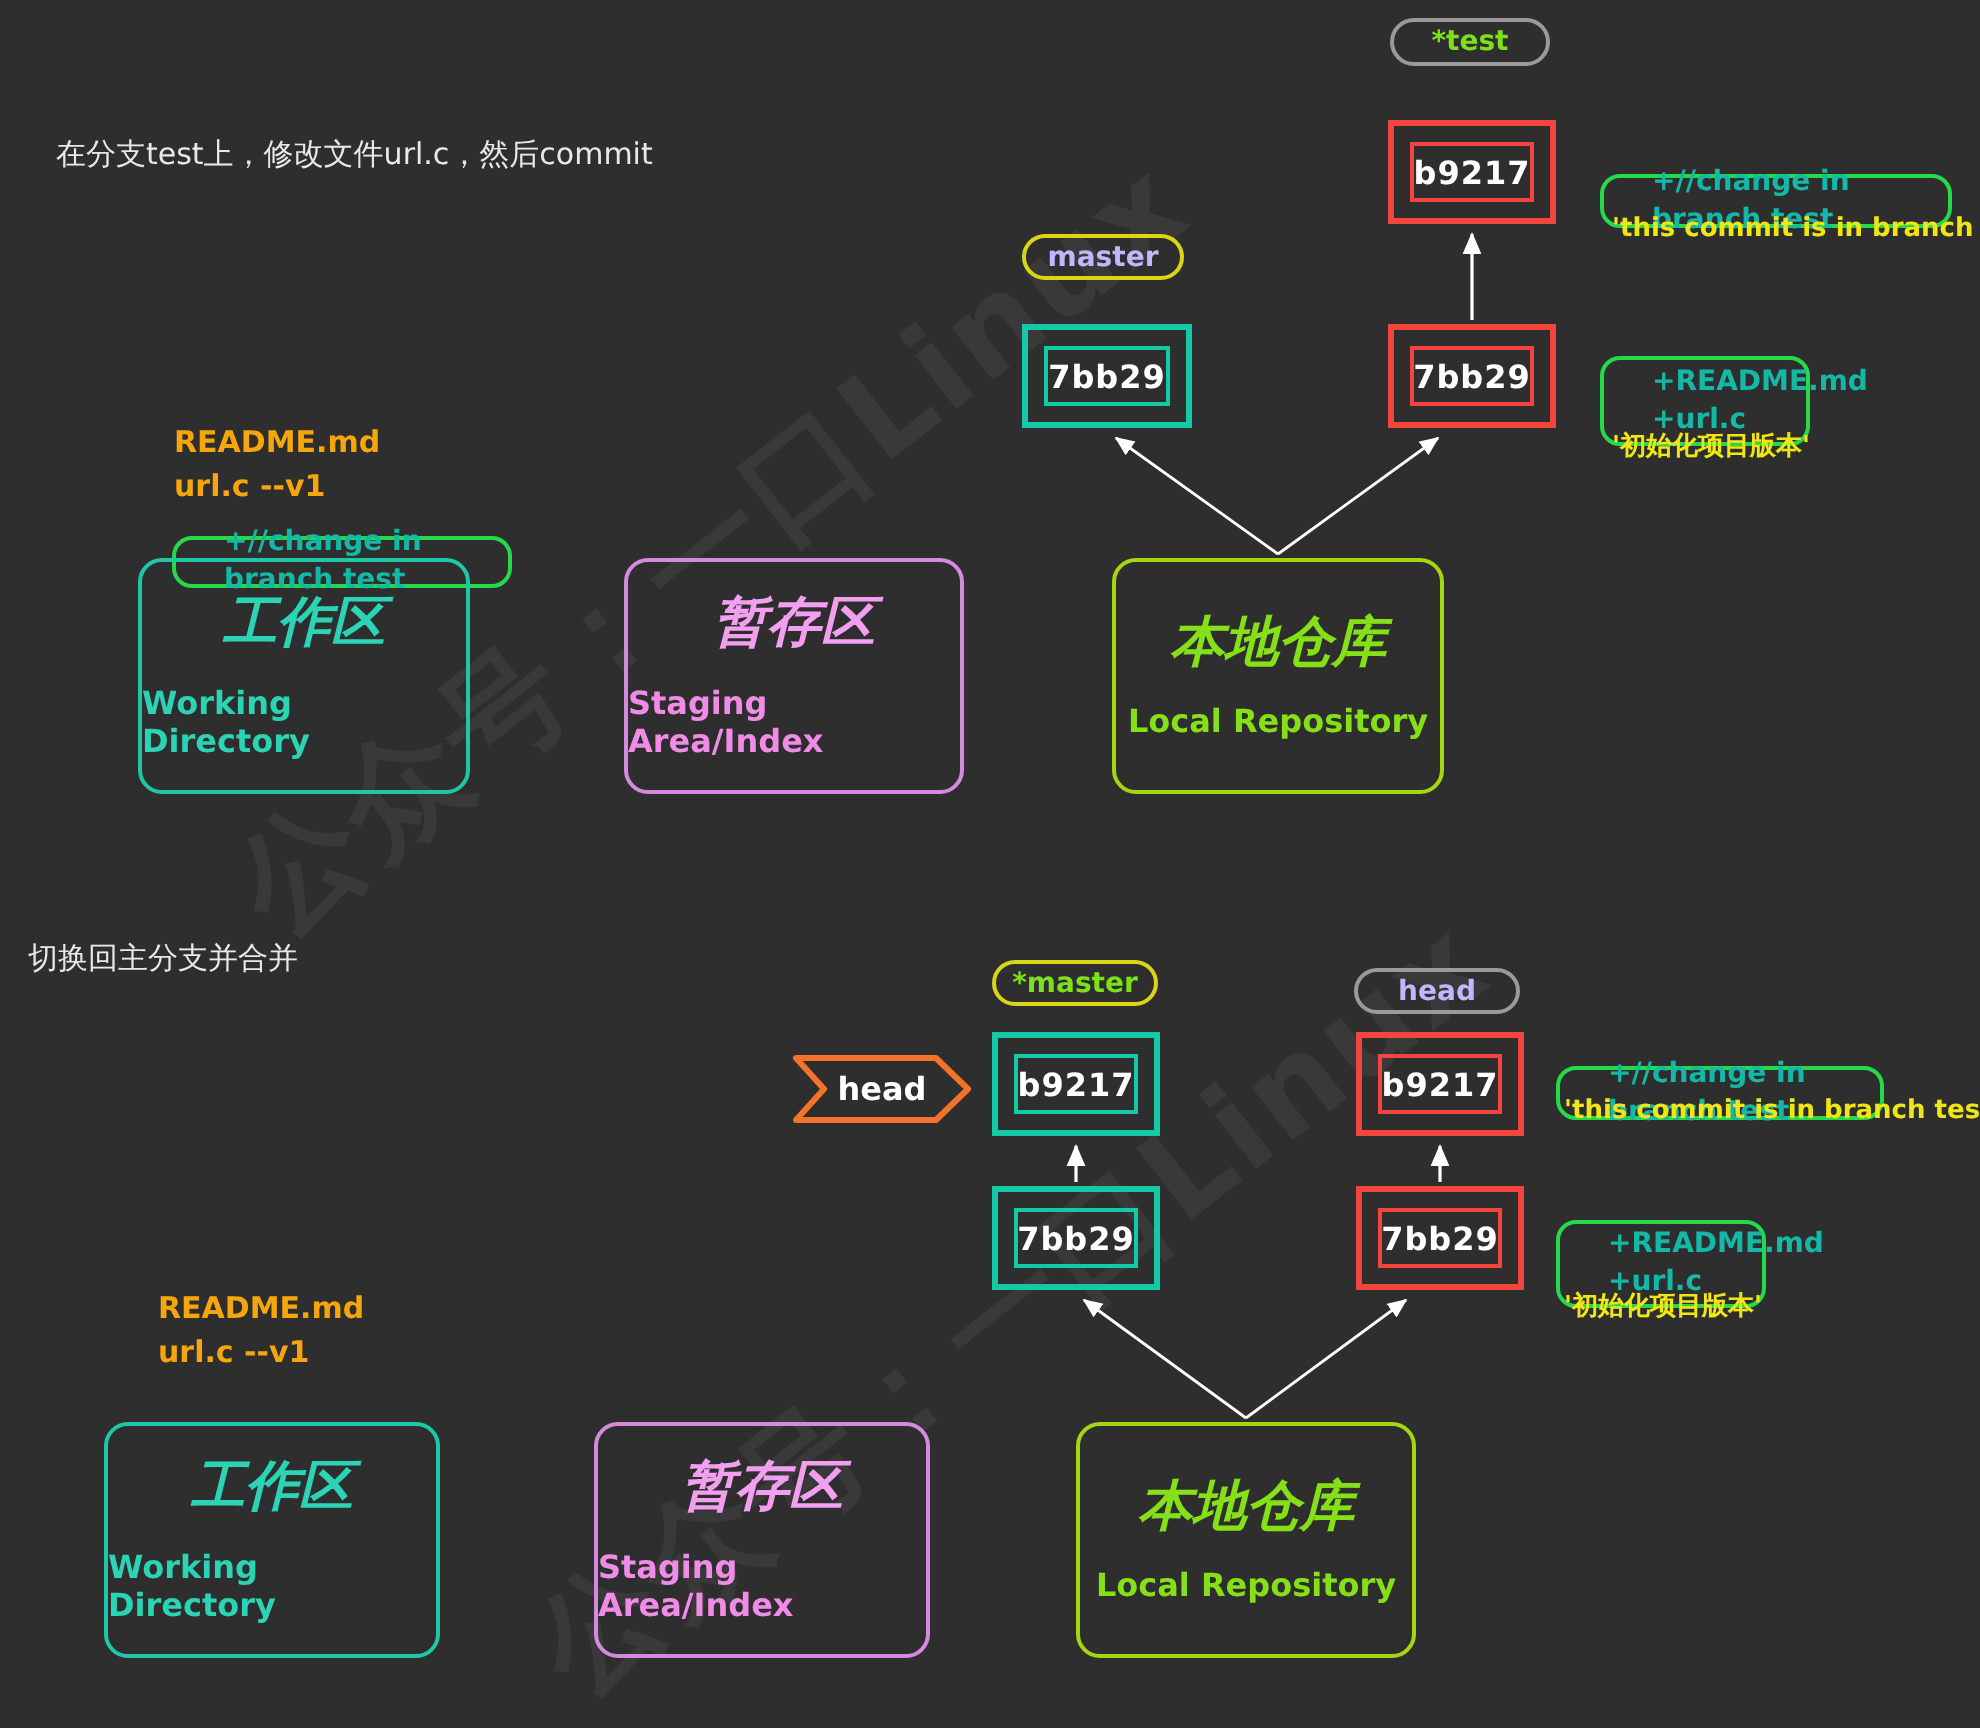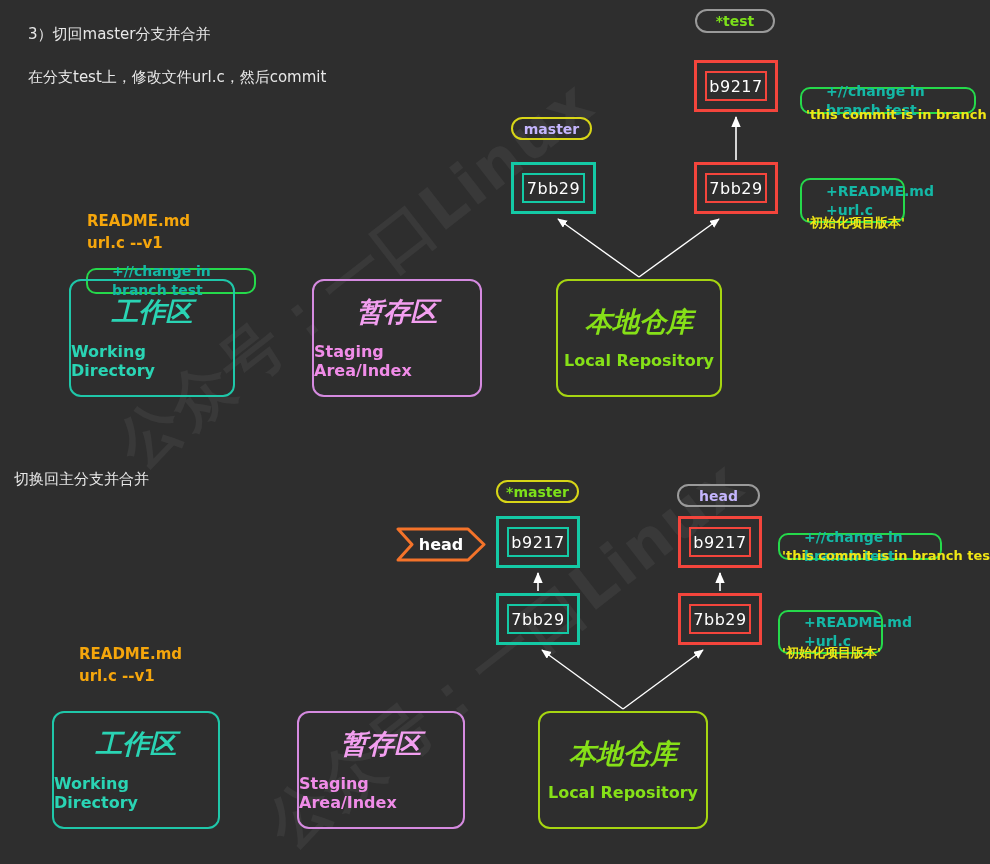--- a/index.html
+++ b/index.html
@@ -67,21 +67,21 @@
   }
   .commit .inner{
     box-sizing:border-box;
     border:2px solid #f4453c;
     width:calc(100% - 16px);
     height:calc(100% - 16px);
     display:flex;align-items:center;justify-content:center;
   }
   .commit .lbl{
     font-family:"DejaVu Sans",sans-serif;
-    font-weight:400;font-size:16px;color:#ffffff;
+    font-weight:700;font-size:16px;color:#ffffff;
     letter-spacing:0.5px;
   }
   .commit.teal{border-color:#14c9a5;}
   .commit.teal .inner{border-color:#14c9a5;}
 
   
   .pill{
     position:absolute;
     box-sizing:border-box;
     border:2px solid #9a9a9a;
@@ -138,21 +138,20 @@
   svg.arrows{position:absolute;left:0;top:0;width:990px;height:864px;pointer-events:none;}
 </style>
 </head>
 <body>
 
 <div id="stage">
 
   <div class="wm" style="left:100px;top:420px;font-size:62px;">公众号：一口Linux</div>
   <div class="wm" style="left:250px;top:800px;font-size:62px;">公众号：一口Linux</div>
 
-  <div class="txt cn" style="left:28px;top:25px;font-size:15px;">3）切回master分支并合并</div>
   <div class="txt cn" style="left:28px;top:68px;font-size:15px;">在分支test上，修改文件url.c，然后commit</div>
 
   <div class="filelist" style="left:87px;top:211px;">README.md
 url.c --v1</div>
   <div class="anno" style="left:86px;top:252px;width:170px;height:26px;">
     <span>+//change in branch test</span>
   </div>
 
   <div class="pill yellow" style="left:511px;top:117px;width:81px;height:23px;">
     <span>master</span>

